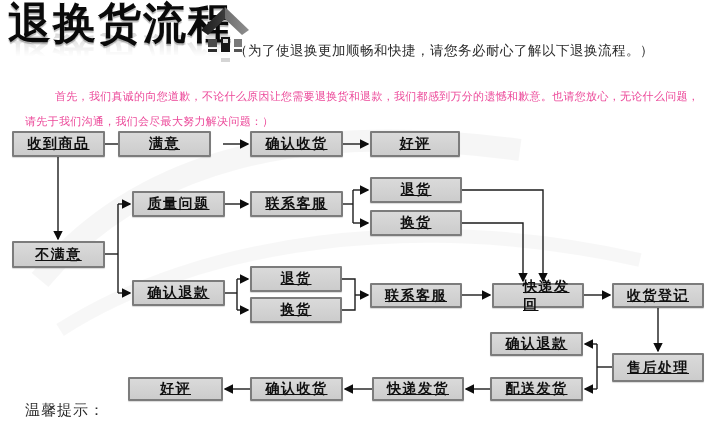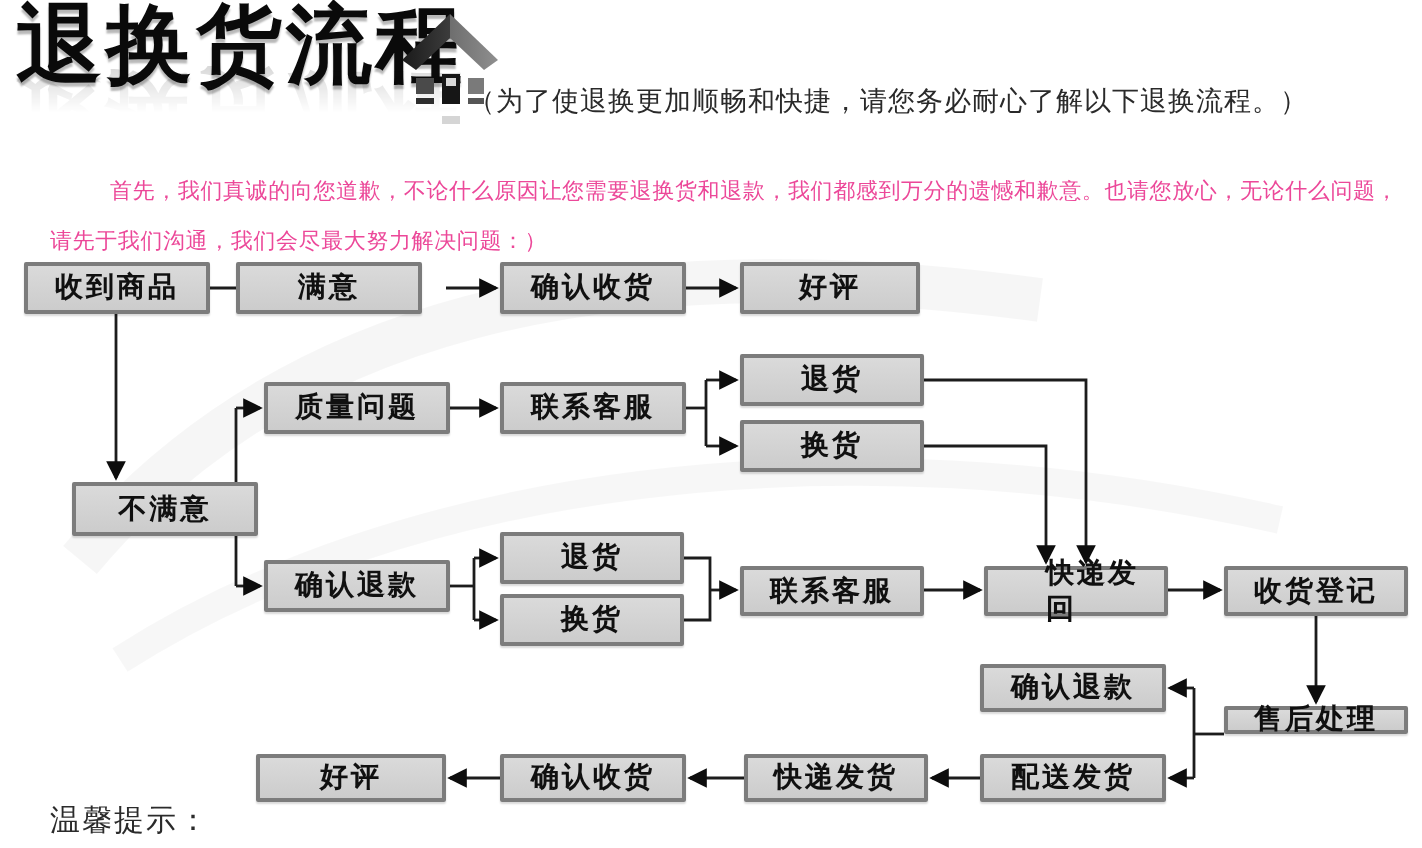--- a/index.html
+++ b/index.html
@@ -33,39 +33,40 @@
   }
   
   .connectors{position:absolute;left:0;top:0;width:711px;height:424px;pointer-events:none;}
   .node{
     position:absolute;box-sizing:border-box;
     background:linear-gradient(#dadada,#cccccc);
     border:2px solid #7c7c7c;border-radius:1px;
     display:flex;align-items:center;justify-content:center;
     font-size:14px;font-weight:bold;color:#101010;letter-spacing:1.5px;
     box-shadow:0 1px 1px rgba(0,0,0,.15);
+    text-decoration:underline;
   }
   
   .n0 {left:12px; top:131px;width:93px;height:26px;}
   .n1 {left:118px;top:131px;width:93px;height:26px;}
   .n2 {left:250px;top:131px;width:93px;height:26px;}
   .n3 {left:370px;top:131px;width:90px;height:26px;}
-  .n4 {left:12px; top:241px;width:93px;height:27px;margin-left:24px;}
+  .n4 {left:12px; top:241px;width:93px;height:27px;}
   .n5 {left:132px;top:191px;width:93px;height:26px;}
   .n6 {left:250px;top:191px;width:93px;height:26px;}
   .n7 {left:370px;top:177px;width:92px;height:26px;}
   .n8 {left:370px;top:210px;width:92px;height:26px;}
   .n9 {left:132px;top:280px;width:93px;height:26px;}
   .n10{left:250px;top:266px;width:92px;height:26px;}
   .n11{left:250px;top:297px;width:92px;height:26px;}
   .n12{left:370px;top:283px;width:92px;height:25px;}
   .n13{left:492px;top:283px;width:92px;height:25px;padding-left:29px;}
   .n14{left:612px;top:283px;width:92px;height:25px;}
   .n15{left:490px;top:332px;width:93px;height:24px;}
-  .n16{left:612px;top:353px;width:92px;height:14px;}
+  .n16{left:612px;top:353px;width:92px;height:29px;}
   .n17{left:490px;top:377px;width:93px;height:24px;}
   .n18{left:372px;top:377px;width:92px;height:24px;}
   .n19{left:250px;top:377px;width:93px;height:24px;}
   .n20{left:128px;top:377px;width:95px;height:24px;}
   
   .tip{position:absolute;left:25px;top:401px;font-size:15px;color:#2b2b2b;letter-spacing:1px;}
   .watermark{position:absolute;left:0;top:0;pointer-events:none;}
 </style>
 </head>
 <body>

